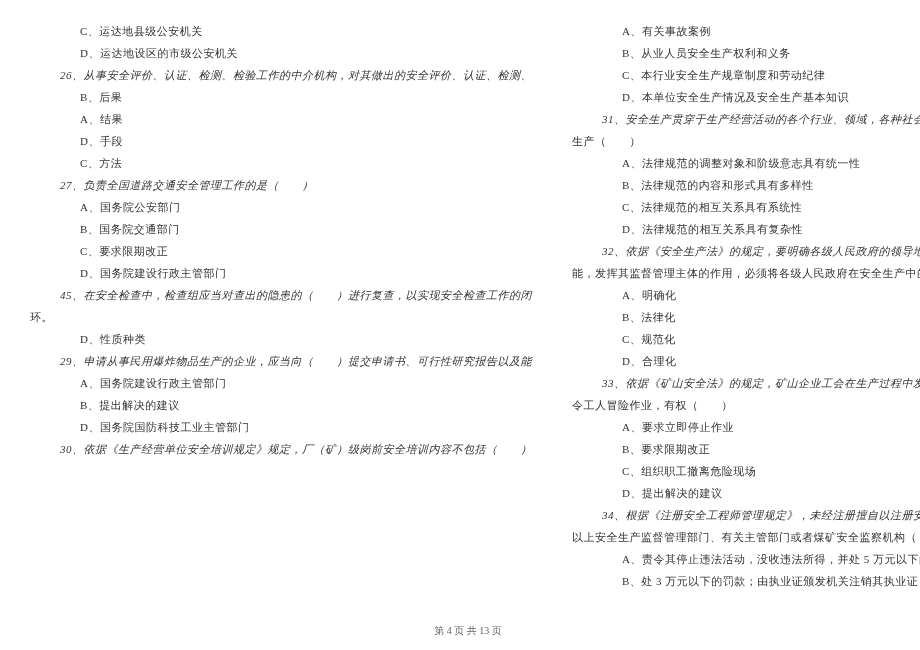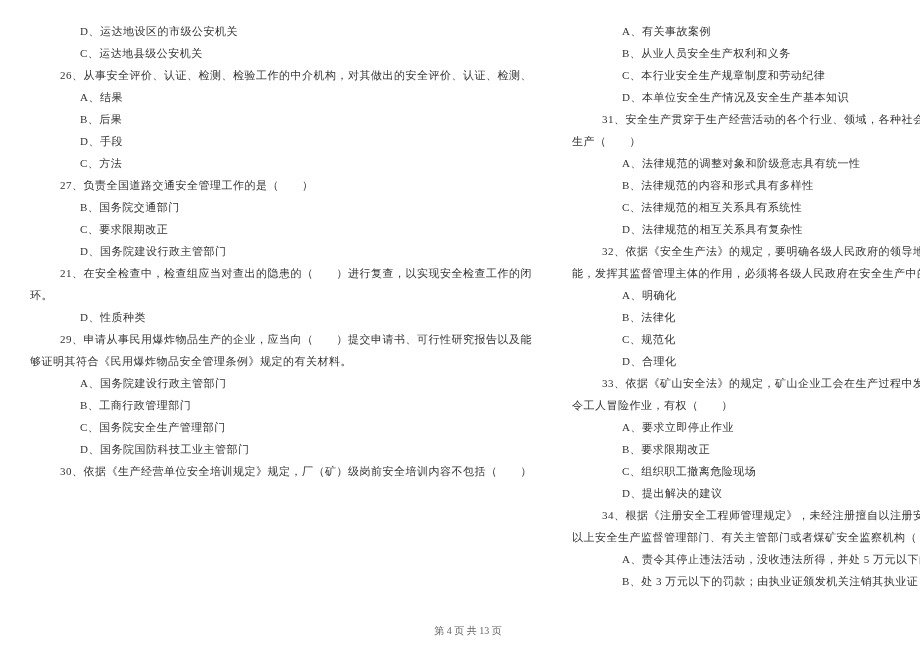--- a/index.html
+++ b/index.html
@@ -26,58 +26,58 @@
       flex: 1;
       line-height: 2.0;
     }
     .line {
       display: block;
       white-space: nowrap;
       letter-spacing: 0.5px;
     }
     .indent-1 {
       padding-left: 30px;
+      font-style: italic;
     }
     .indent-2 {
       padding-left: 50px;
     }
     .footer {
       position: absolute;
       bottom: 12px;
       left: 16px;
       right: 0;
       text-align: center;
       font-size: 10px;
       color: #666;
     }
   </style>
 </head>
 <body>
 
 <div class="page">
   <div class="column">
+    <span class="line indent-2">C、运达地县级公安机关</span>
     <span class="line indent-2">D、运达地设区的市级公安机关</span>
-    <span class="line indent-2">C、运达地县级公安机关</span>
     <span class="line indent-1">26、从事安全评价、认证、检测、检验工作的中介机构，对其做出的安全评价、认证、检测、</span>
+    <span class="line indent-2">B、后果</span>
     <span class="line indent-2">A、结果</span>
-    <span class="line indent-2">B、后果</span>
     <span class="line indent-2">D、手段</span>
     <span class="line indent-2">C、方法</span>
     <span class="line indent-1">27、负责全国道路交通安全管理工作的是（　　）</span>
+    <span class="line indent-2">A、国务院公安部门</span>
     <span class="line indent-2">B、国务院交通部门</span>
     <span class="line indent-2">C、要求限期改正</span>
     <span class="line indent-2">D、国务院建设行政主管部门</span>
-    <span class="line indent-1">21、在安全检查中，检查组应当对查出的隐患的（　　）进行复查，以实现安全检查工作的闭</span>
+    <span class="line indent-1">45、在安全检查中，检查组应当对查出的隐患的（　　）进行复查，以实现安全检查工作的闭</span>
     <span class="line">环。</span>
     <span class="line indent-2">D、性质种类</span>
     <span class="line indent-1">29、申请从事民用爆炸物品生产的企业，应当向（　　）提交申请书、可行性研究报告以及能</span>
-    <span class="line">够证明其符合《民用爆炸物品安全管理条例》规定的有关材料。</span>
     <span class="line indent-2">A、国务院建设行政主管部门</span>
-    <span class="line indent-2">B、工商行政管理部门</span>
-    <span class="line indent-2">C、国务院安全生产管理部门</span>
+    <span class="line indent-2">B、提出解决的建议</span>
     <span class="line indent-2">D、国务院国防科技工业主管部门</span>
     <span class="line indent-1">30、依据《生产经营单位安全培训规定》规定，厂（矿）级岗前安全培训内容不包括（　　）</span>
   </div>
 
   <div class="column">
     <span class="line indent-2">A、有关事故案例</span>
     <span class="line indent-2">B、从业人员安全生产权利和义务</span>
     <span class="line indent-2">C、本行业安全生产规章制度和劳动纪律</span>
     <span class="line indent-2">D、本单位安全生产情况及安全生产基本知识</span>
     <span class="line indent-1">31、安全生产贯穿于生产经营活动的各个行业、领域，各种社会关系非常复杂，这体现了安全</span>

